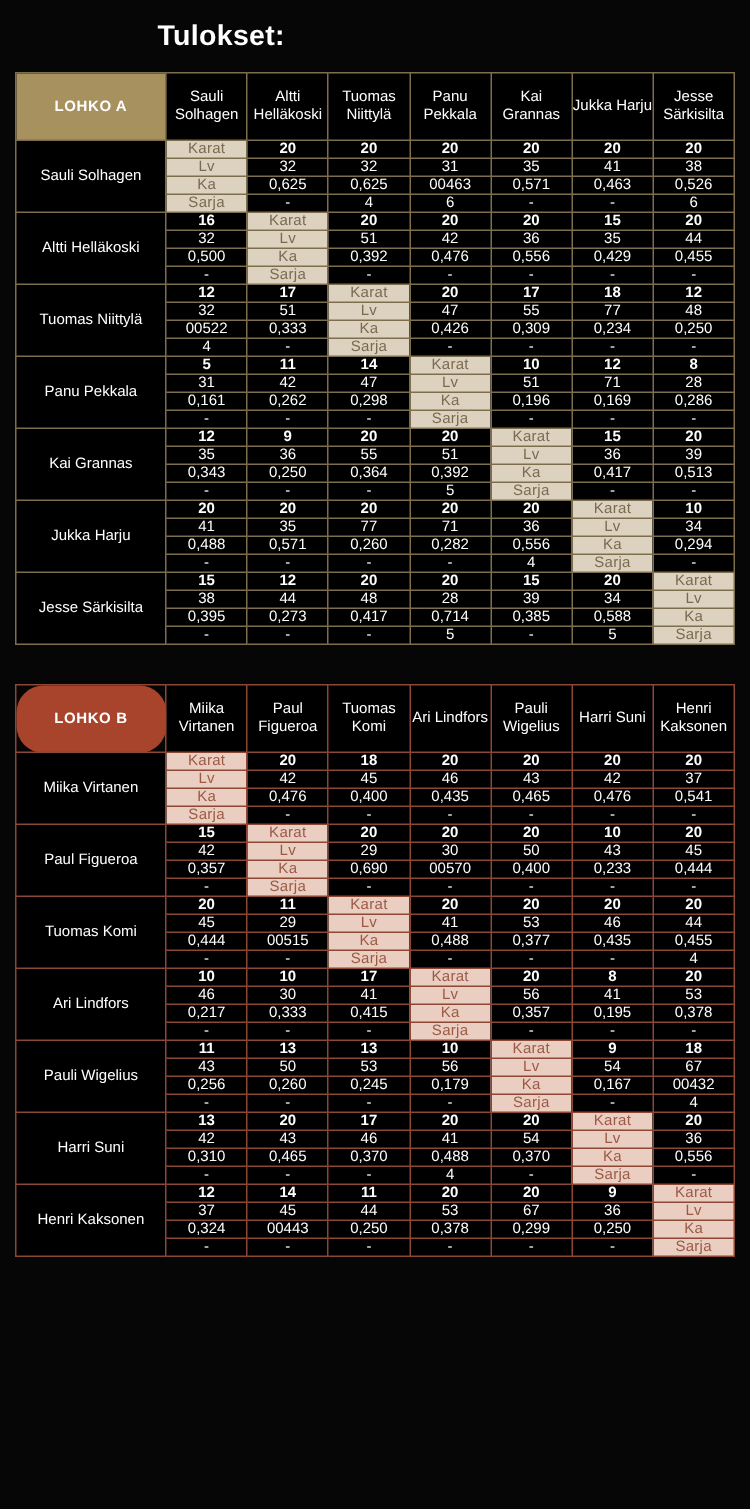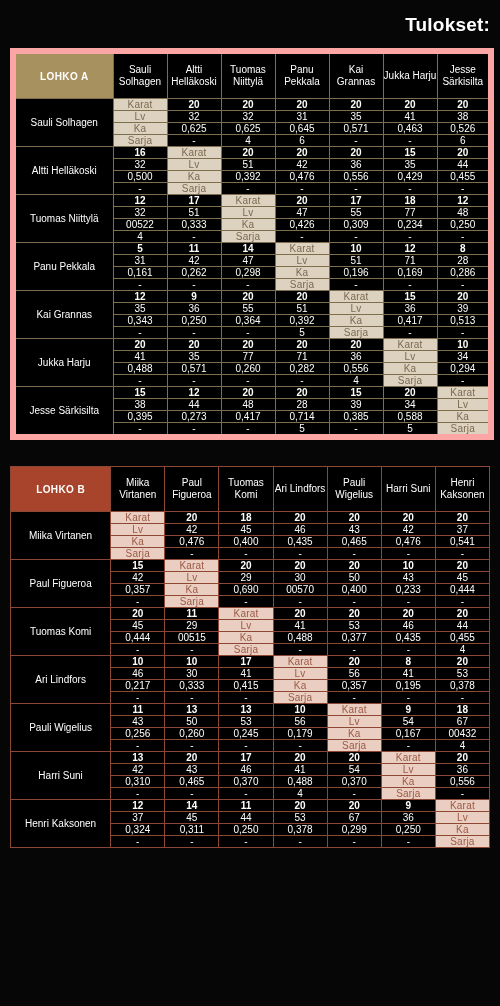--- a/index.html
+++ b/index.html
@@ -7,49 +7,49 @@
   body{
     width:500px;height:1006px;overflow:hidden;
     font-family:"Liberation Sans","DejaVu Sans",sans-serif;
     background:#000;color:#fff;
     -webkit-font-smoothing:antialiased;
   }
   .page{position:relative;width:500px;height:1006px;background:#060606;box-sizing:border-box;padding:0 10px;}
 
   .title{
     font-size:19px;font-weight:bold;color:#ffffff;
-    padding:14px 0 12px 95px;letter-spacing:.2px;text-align:right;
+    padding:14px 0 12px 95px;letter-spacing:.2px;
   }
 
   table.grid{
     border-collapse:collapse;
     width:480px;
     table-layout:fixed;
   }
   table.grid td,table.grid th{
     padding:0;margin:0;
     text-align:center;vertical-align:middle;
     font-size:10px;
     background:#000;
     color:#ffffff;
   }
 
   
-  .blockA table.grid{border:6px solid #fca5a5;}
+  .blockA table.grid{border:1px solid #fca5a5;}
   .blockA table.grid td,.blockA table.grid th{border:1px solid #7d6f4d;}
   .blockB table.grid{border:1px solid #d2705a;}
   .blockB table.grid td,.blockB table.grid th{border:1px solid #8c4735;}
 
   
   .hdr-corner{
     font-weight:bold;font-size:11.5px;color:#ffffff;
     letter-spacing:.4px;
   }
   .blockA .hdr-corner{background:#a7915f !important;}
-  .blockB .hdr-corner{background:#a8442b !important;}
+  .blockB .hdr-corner{background:#a8442b !important;border-radius:18px;}
   .hdr-name{
     font-size:10.5px;line-height:12px;color:#f2f2f2;
     padding:3px 1px;font-weight:normal;
     height:44px;
   }
 
   
   .rowlabel{
     font-size:10.5px;color:#f2f2f2;text-align:center;
     padding:0 2px;line-height:12px;
@@ -119,21 +119,21 @@
             <td class="sub">32</td>
             <td class="sub">31</td>
             <td class="sub">35</td>
             <td class="sub">41</td>
             <td class="sub">38</td>
           </tr>
           <tr class="cellh">
             <td class="diag">Ka</td>
             <td class="sub">0,625</td>
             <td class="sub">0,625</td>
-            <td class="sub">0,645</td>
+            <td class="sub">00463</td>
             <td class="sub">0,571</td>
             <td class="sub">0,463</td>
             <td class="sub">0,526</td>
           </tr>
           <tr class="cellh">
             <td class="diag">Sarja</td>
             <td class="dash">-</td>
             <td class="sub">4</td>
             <td class="sub">6</td>
             <td class="dash">-</td>
@@ -629,21 +629,21 @@
             <td class="sub">37</td>
             <td class="sub">45</td>
             <td class="sub">44</td>
             <td class="sub">53</td>
             <td class="sub">67</td>
             <td class="sub">36</td>
             <td class="diag">Lv</td>
           </tr>
           <tr class="cellh">
             <td class="sub">0,324</td>
-            <td class="sub">0,311</td>
+            <td class="sub">00443</td>
             <td class="sub">0,250</td>
             <td class="sub">0,378</td>
             <td class="sub">0,299</td>
             <td class="sub">0,250</td>
             <td class="diag">Ka</td>
           </tr>
           <tr class="cellh">
             <td class="dash">-</td>
             <td class="dash">-</td>
             <td class="dash">-</td>

